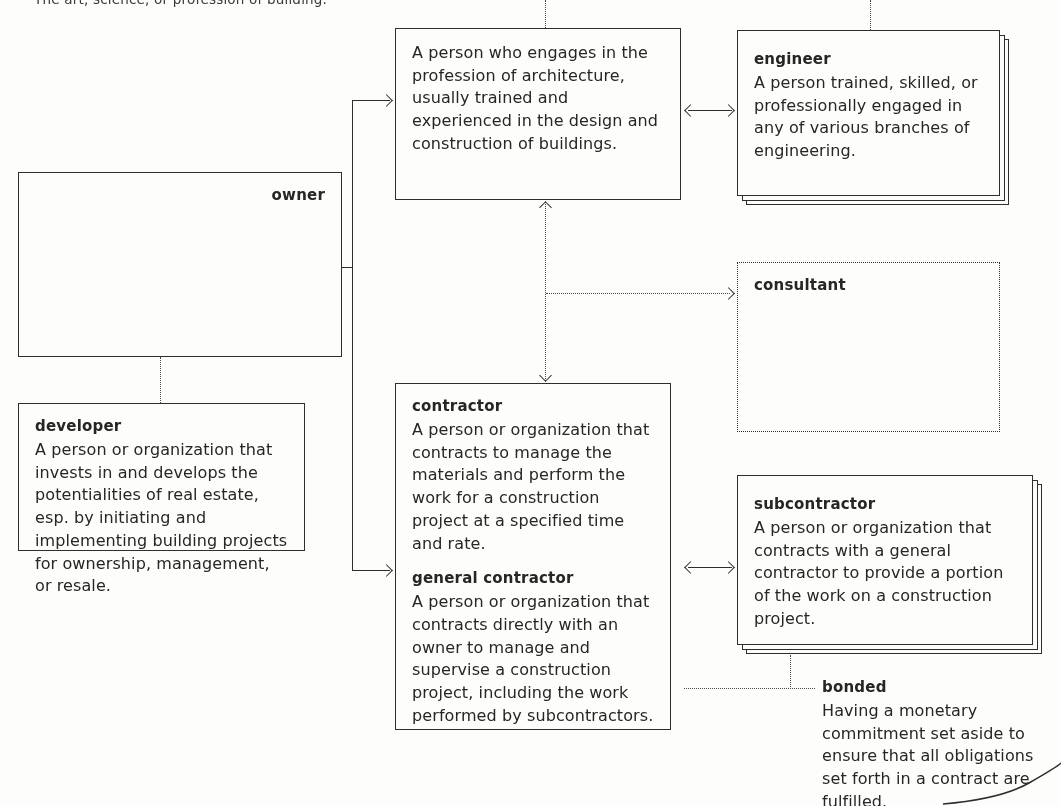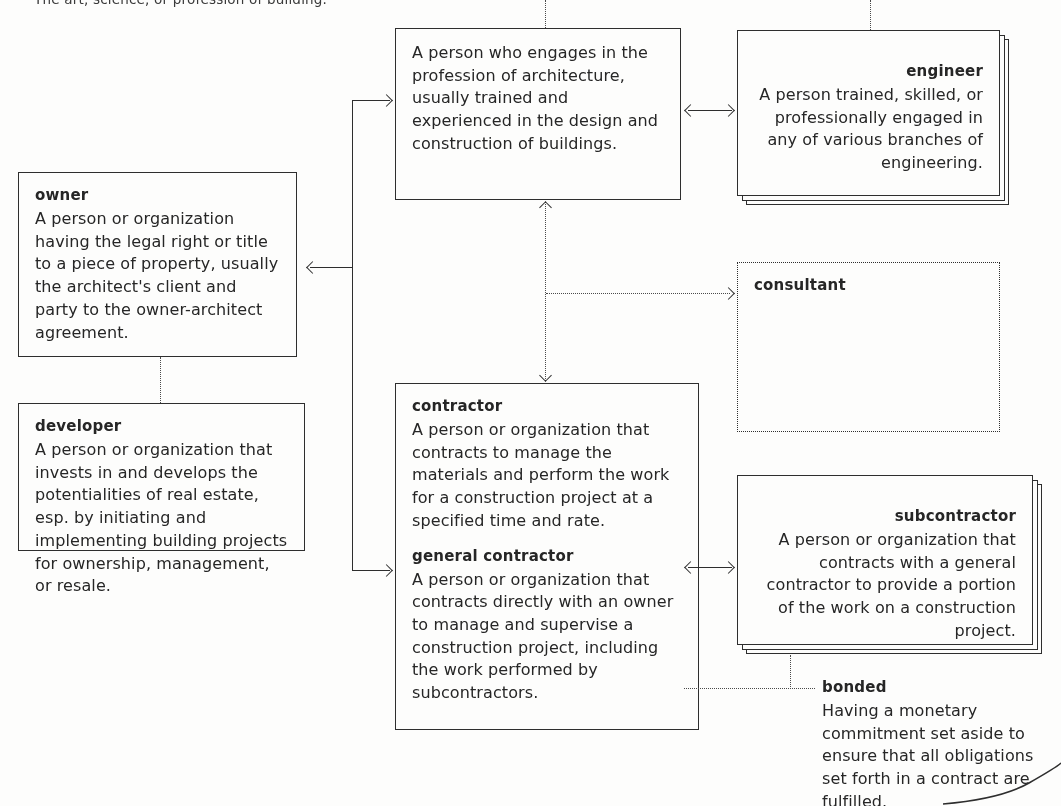--- a/index.html
+++ b/index.html
@@ -11,21 +11,21 @@
   .title{font-weight:bold;font-size:15px;letter-spacing:.2px;margin:0 0 4px 0;}
   .body{font-size:16px;line-height:1.42;letter-spacing:.1px;}
 
   .freetext{position:absolute;box-sizing:border-box;}
 
   
   .stack{position:absolute;}
   .stack .sheet{position:absolute;box-sizing:border-box;border:1.6px solid #2e2e2e;background:#fdfdfc;width:100%;height:100%;}
   .stack .back2{left:9px;top:9px;}
   .stack .back1{left:5px;top:5px;}
-  .stack .main{left:0;top:0;padding:31px 16px 10px 16px;text-align:right;}
+  .stack .main{left:0;top:0;padding:19px 16px 10px 16px;}
 
   
   .hline{position:absolute;height:0;border-top:1.6px solid #2e2e2e;}
   .vline{position:absolute;width:0;border-left:1.6px solid #2e2e2e;}
   .hline.dot{border-top-style:dotted;border-top-width:1.5px;border-top-color:#4a4a4a;}
   .vline.dot{border-left-style:dotted;border-left-width:1.5px;border-left-color:#4a4a4a;}
 
   
   .chev{position:absolute;width:8px;height:8px;border-right:1.7px solid #2e2e2e;border-bottom:1.7px solid #2e2e2e;}
   .chev.right{transform:rotate(-45deg);}
@@ -65,23 +65,22 @@
   <div class="chev right" style="left:724px;top:106px;"></div>
 
   <div class="vline" style="left:352px;top:100px;height:470px;"></div>
   <div class="hline" style="left:352px;top:100px;width:38px;"></div>
   <div class="chev right" style="left:382px;top:96px;"></div>
   <div class="hline" style="left:310px;top:267px;width:42px;"></div>
   <div class="chev left" style="left:308px;top:263px;"></div>
   <div class="hline" style="left:352px;top:570px;width:38px;"></div>
   <div class="chev right" style="left:382px;top:566px;"></div>
 
-  <div class="defbox" style="left:18px;top:172px;width:279px;height:185px;">
+  <div class="defbox" style="left:18px;top:172px;width:324px;height:185px;text-align:right;">
     <div class="title">owner</div>
-    <div class="body">A person or organization having the legal right or title to a piece of property, usually the architect's client and party to the owner-architect agreement.</div>
   </div>
 
   <div class="vline dot" style="left:160px;top:357px;height:46px;"></div>
 
   <div class="defbox" style="left:18px;top:403px;width:287px;height:148px;">
     <div class="title">developer</div>
     <div class="body">A person or organization that invests in and develops the potentialities of real estate, esp. by initiating and implementing building projects for ownership, management, or resale.</div>
   </div>
 
 
@@ -89,21 +88,21 @@
   <div class="chev up" style="left:541px;top:203px;"></div>
   <div class="chev down" style="left:541px;top:371px;"></div>
 
   <div class="hline dot" style="left:546px;top:293px;width:184px;"></div>
   <div class="chev right" style="left:724px;top:289px;"></div>
 
   <div class="defbox dotted" style="left:737px;top:262px;width:263px;height:170px;">
     <div class="title">consultant</div>
   </div>
 
-  <div class="defbox" style="left:395px;top:383px;width:304px;height:347px;">
+  <div class="defbox" style="left:395px;top:383px;width:276px;height:347px;">
     <div class="title">contractor</div>
     <div class="body" style="margin-bottom:14px;">A person or organization that contracts to manage the materials and perform the work for a construction project at a specified time and rate.</div>
     <div class="title">general contractor</div>
     <div class="body">A person or organization that contracts directly with an owner to manage and supervise a construction project, including the work performed by subcontractors.</div>
   </div>
 
   <div class="hline" style="left:688px;top:567px;width:44px;"></div>
   <div class="chev left" style="left:686px;top:563px;"></div>
   <div class="chev right" style="left:724px;top:563px;"></div>
 

